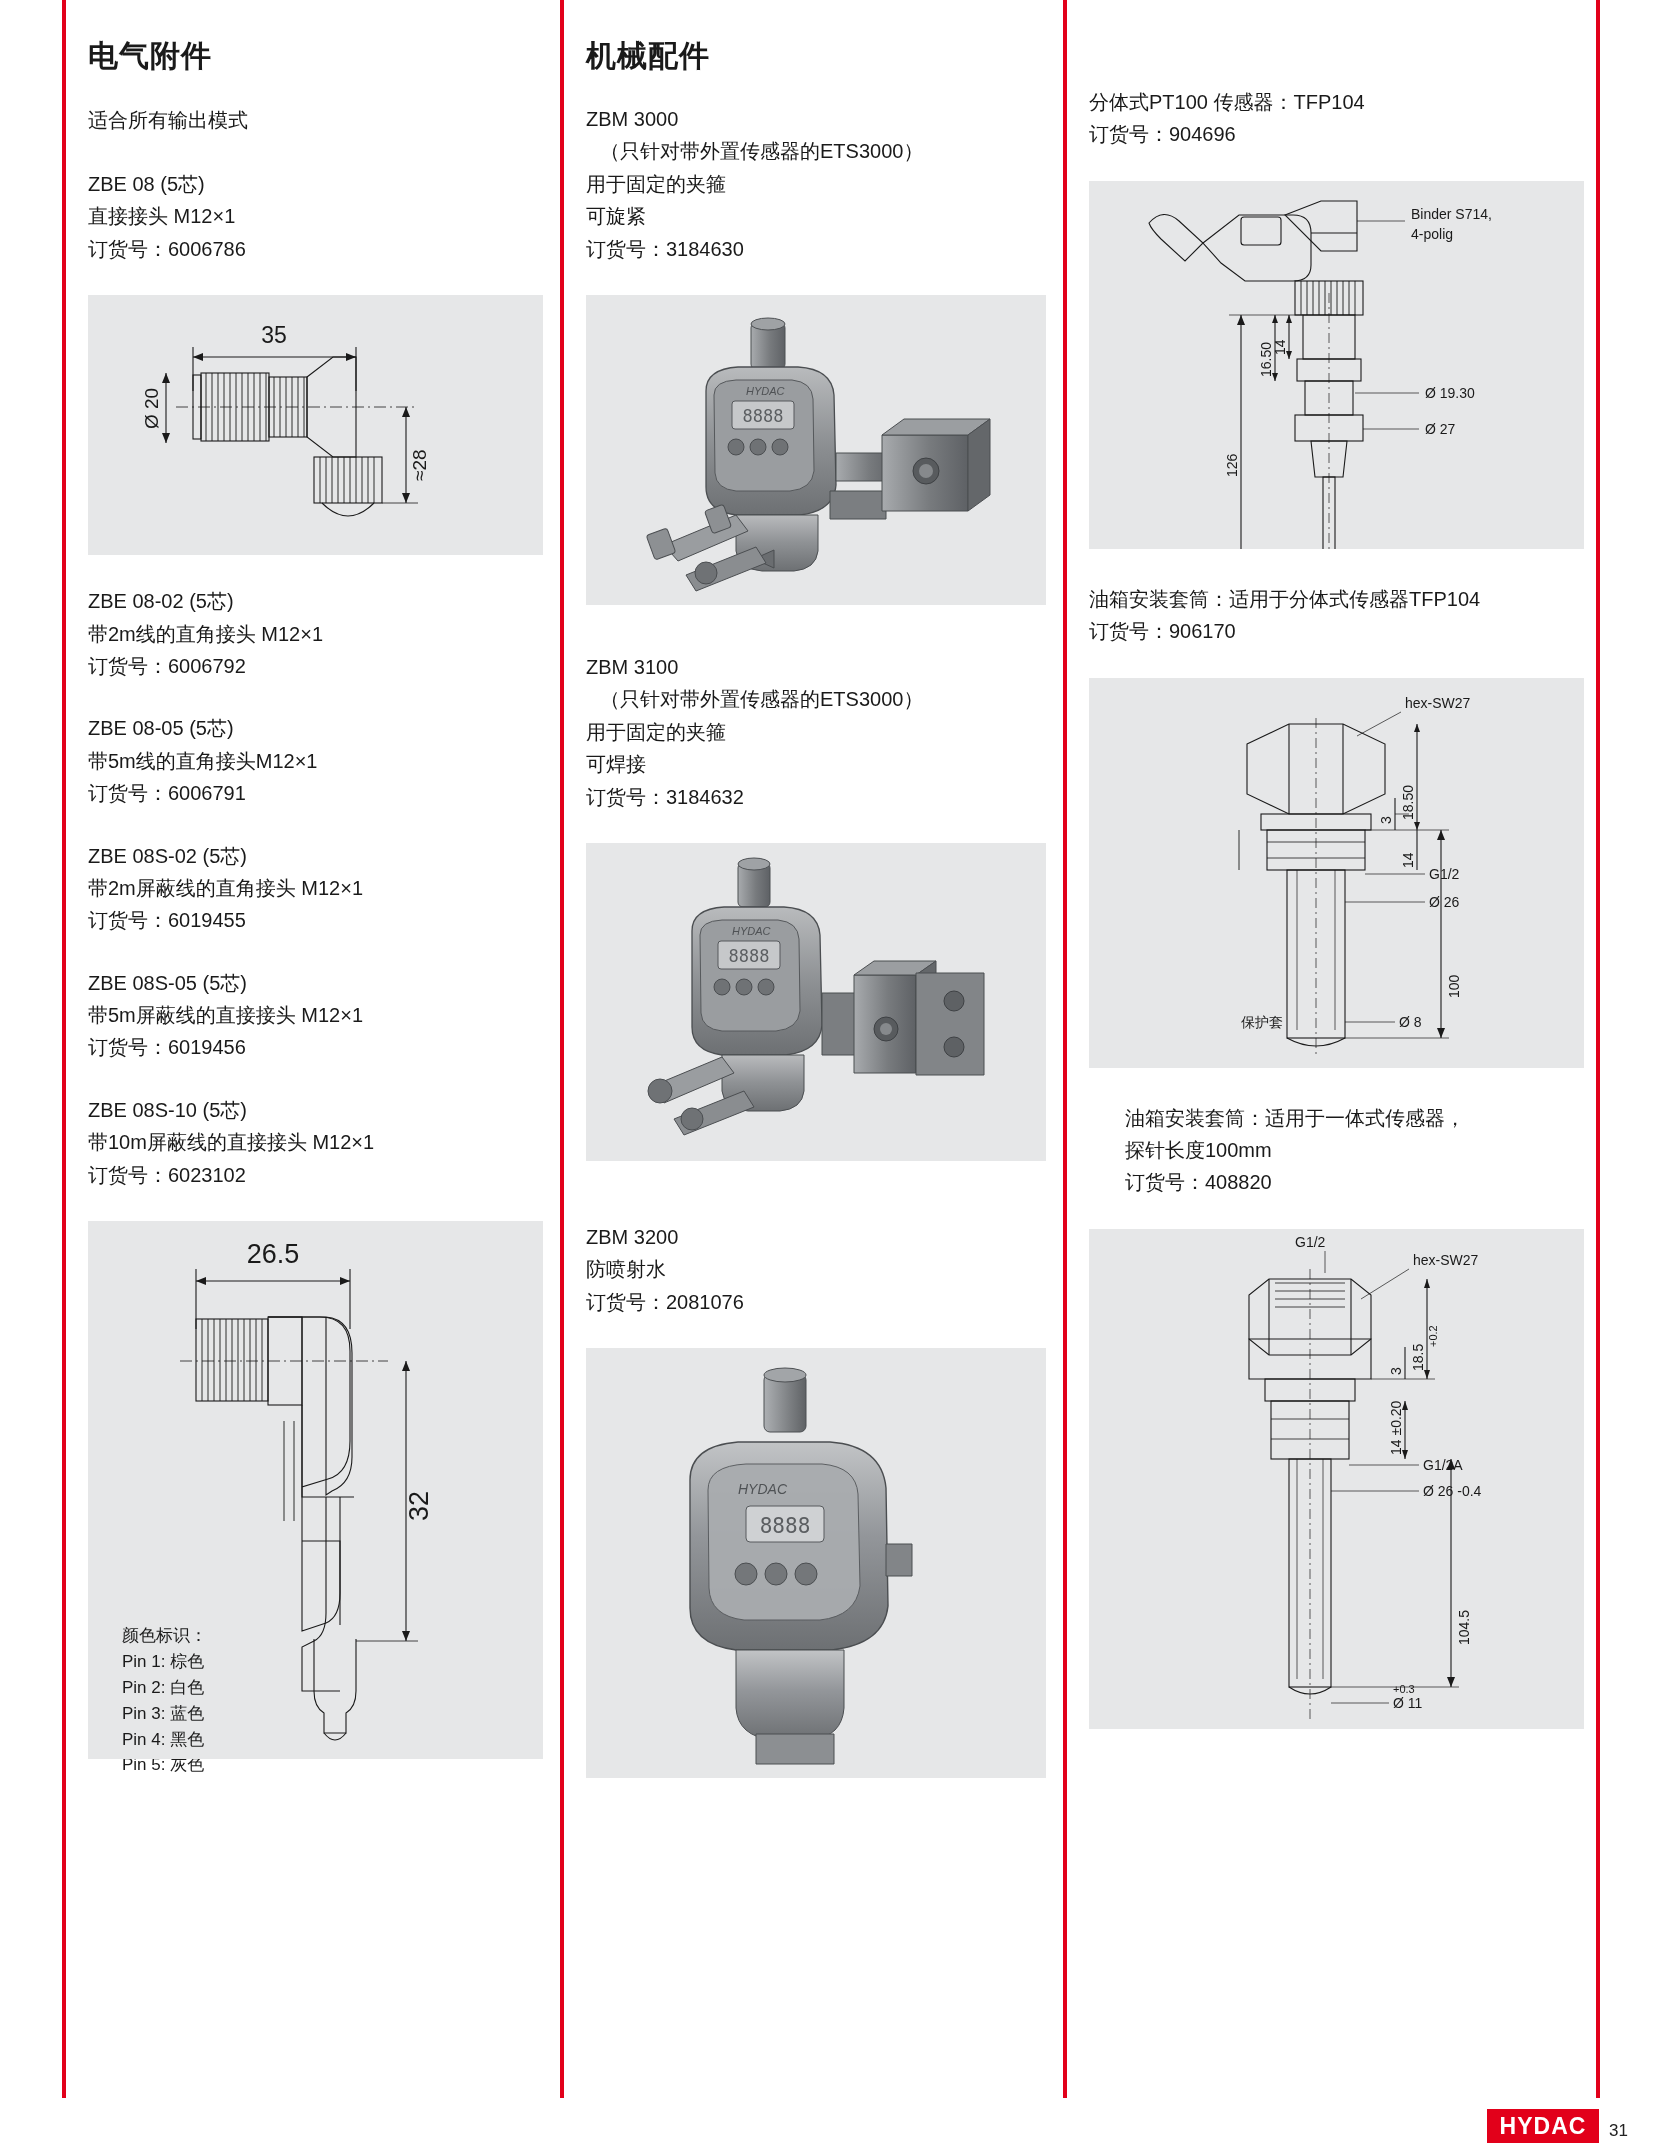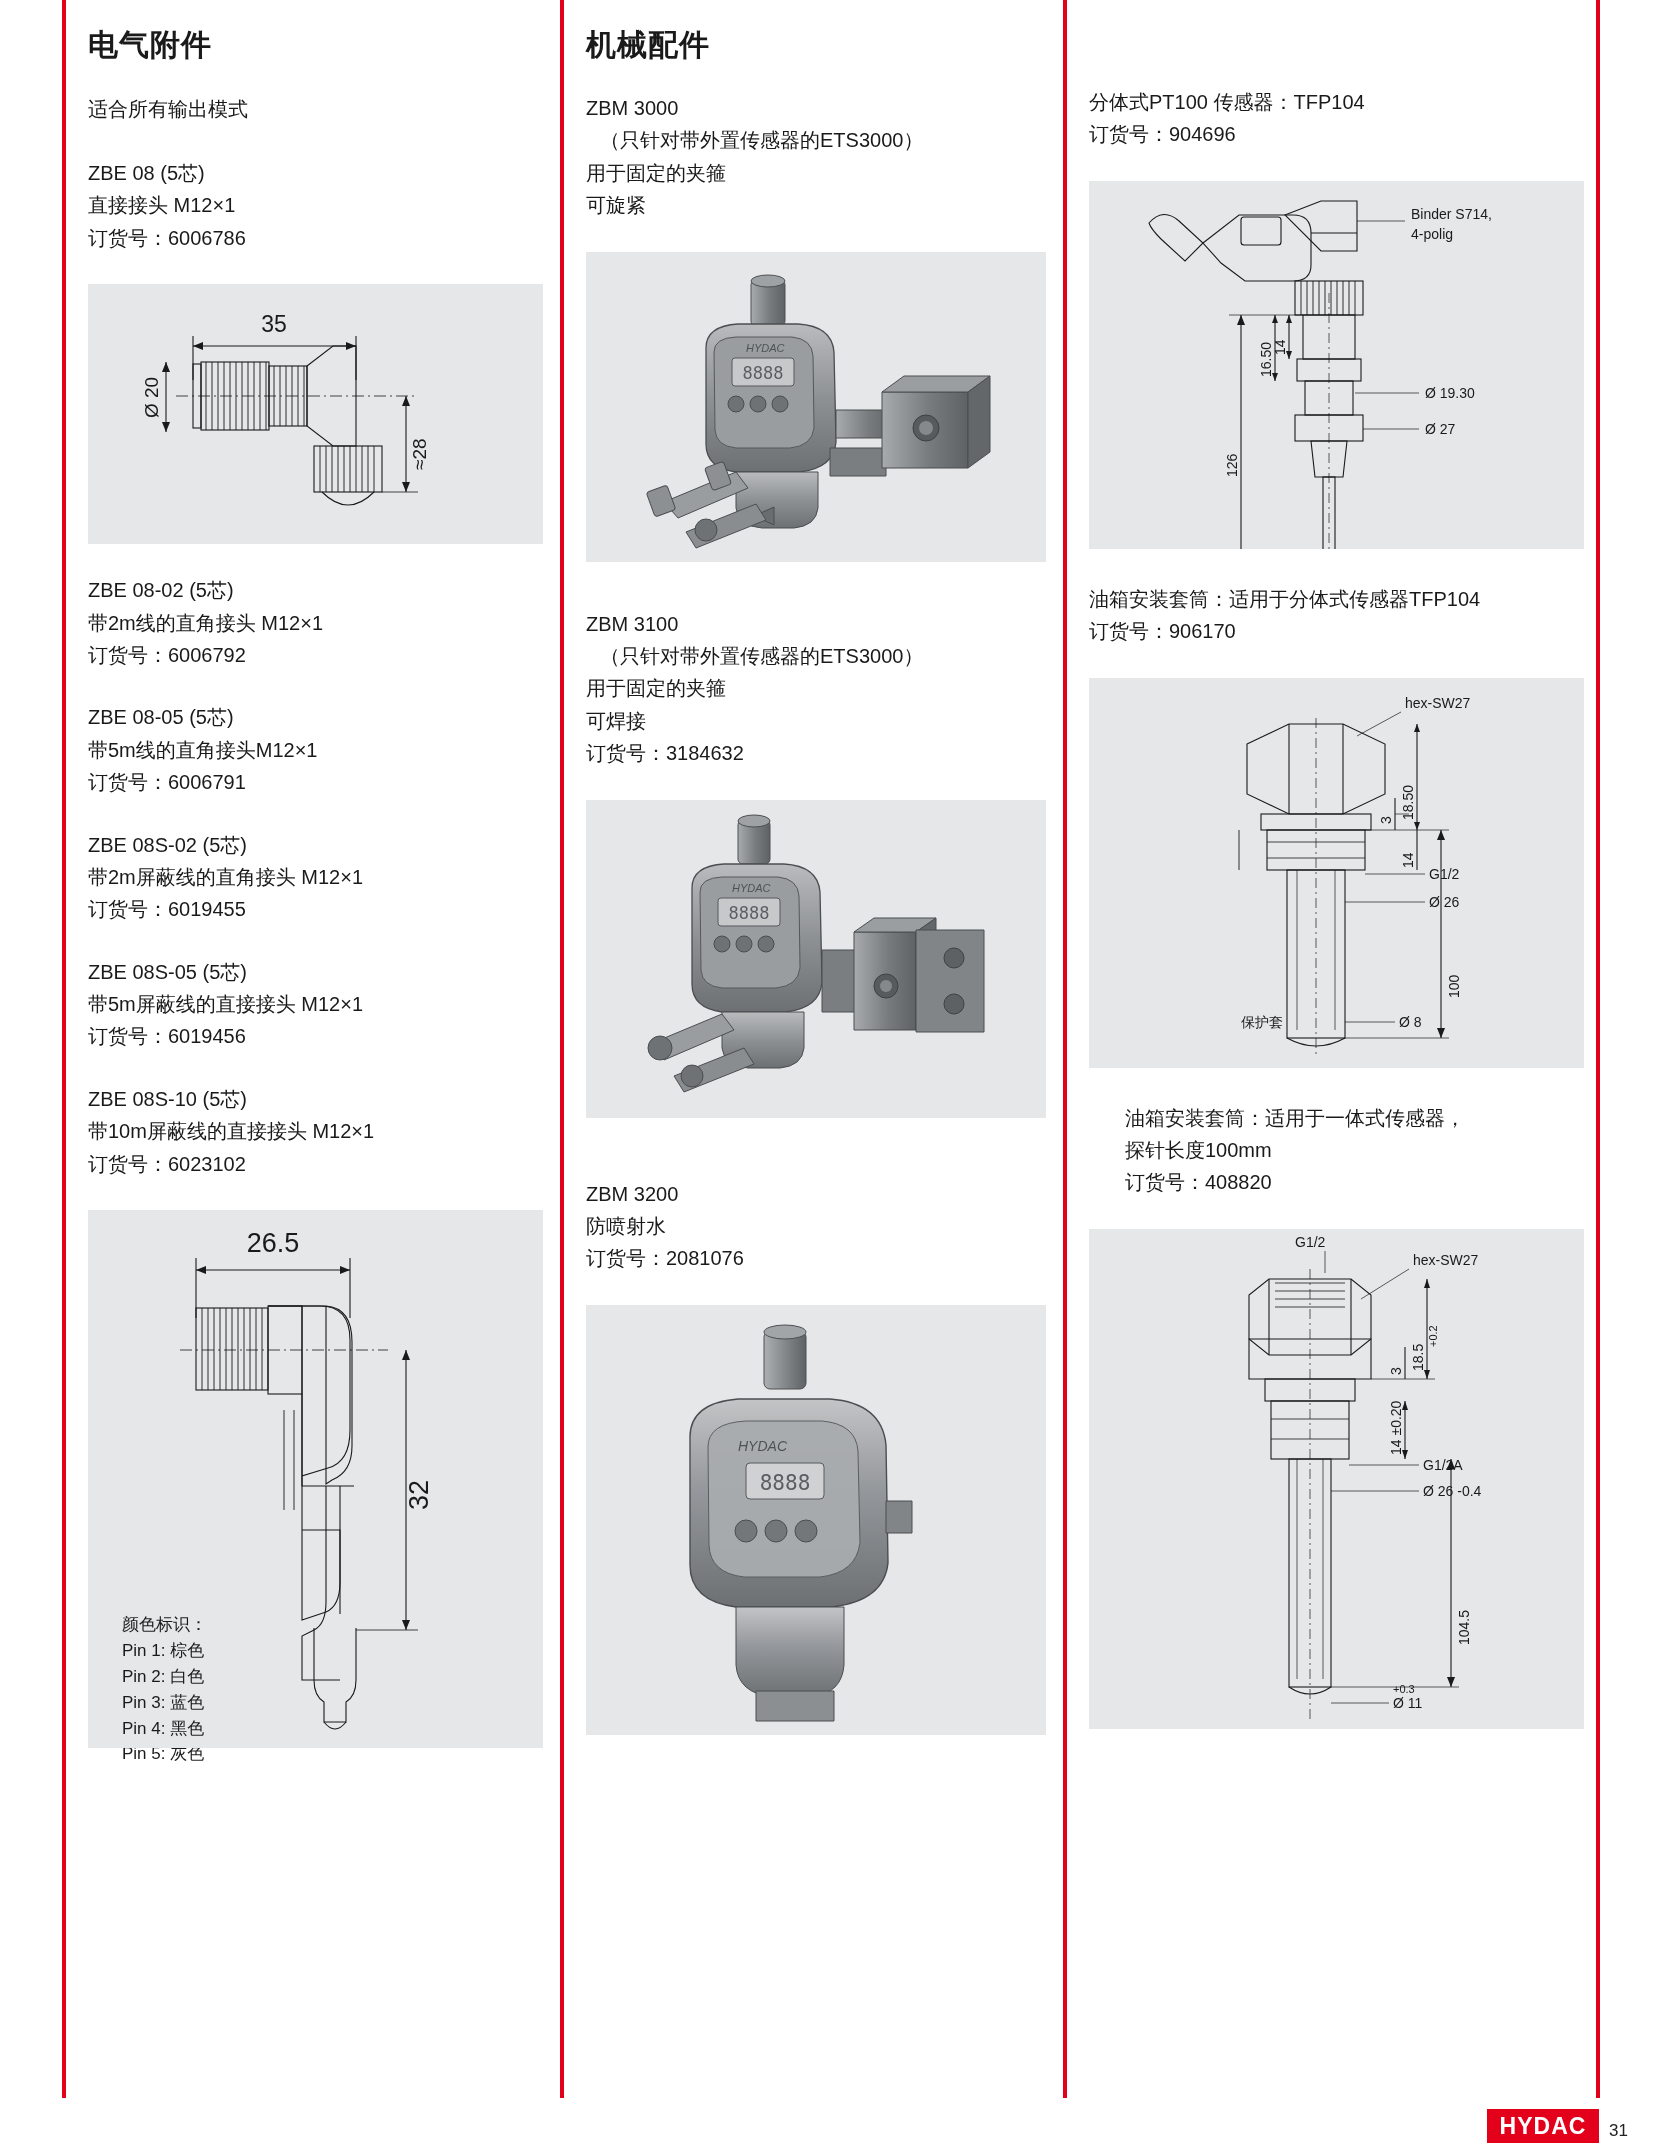--- a/index.html
+++ b/index.html
@@ -19,21 +19,21 @@
   .rule-3 { left: 1063px; }
   .rule-right { left: 1596px; }
 
   .col { position: absolute; top: 0; }
   .col-1 { left: 88px; width: 455px; }
   .col-2 { left: 586px; width: 460px; }
   .col-3 { left: 1089px; width: 495px; }
 
   h1.section-title {
     font-size: 30px; font-weight: bold; letter-spacing: 1px;
-    margin-top: 25px; margin-bottom: 30px;
+    margin-top: 36px; margin-bottom: 30px;
   }
   .intro { font-size: 20px; margin-bottom: 34px; }
 
   .blk { margin-bottom: 30px; }
   .blk .ln { font-size: 20px; line-height: 1.62; }
   .blk .ln.indent { padding-left: 14px; }
 
   .imgbox {
     background: #e6e7e8;
     position: relative;
@@ -233,20 +233,21 @@
   </div>
 
   <div class="col col-2">
     <h1 class="section-title">机械配件</h1>
 
     <div class="blk" style="margin-top:-4px;">
       <div class="ln">ZBM 3000</div>
       <div class="ln indent">（只针对带外置传感器的ETS3000）</div>
       <div class="ln">用于固定的夹箍</div>
       <div class="ln">可旋紧</div>
+      <div class="ln">订货号：3184630</div>
     </div>
 
     <div class="imgbox" style="width:460px;height:310px;">
       <svg width="460" height="310" viewBox="0 0 460 310">
         <defs>
           <linearGradient id="m1" x1="0" y1="0" x2="0" y2="1">
             <stop offset="0" stop-color="#b9bbbd"></stop>
               <stop offset="0.5" stop-color="#8e9194"></stop>
               <stop offset="1" stop-color="#6d7073"></stop>
           </linearGradient>

